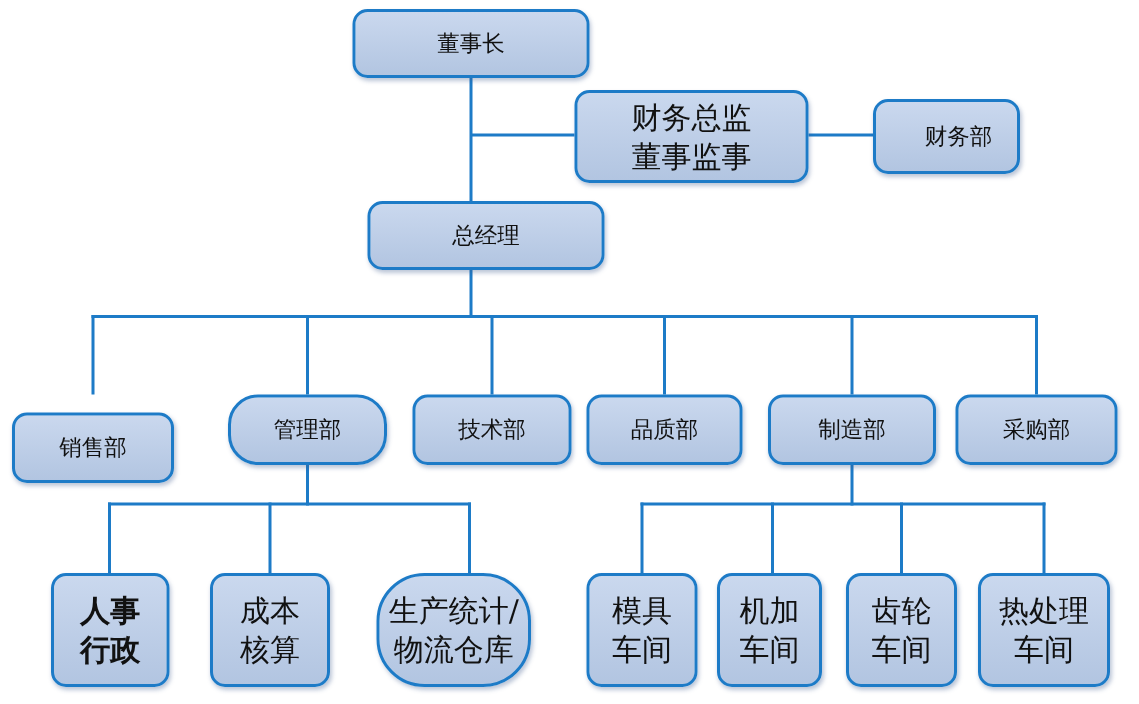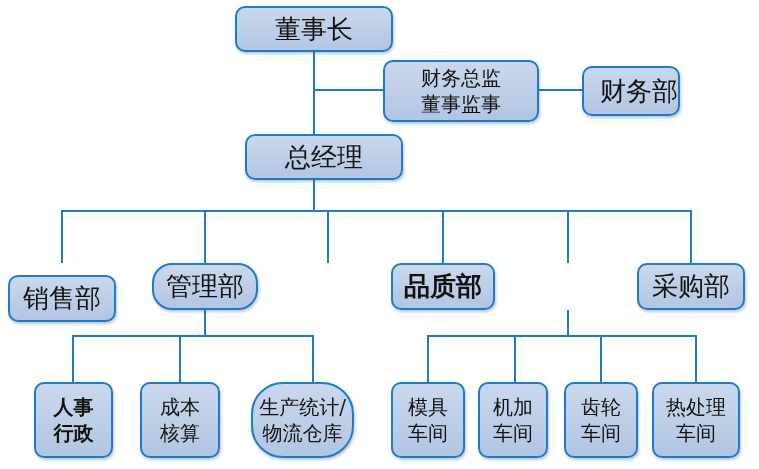--- a/index.html
+++ b/index.html
@@ -17,21 +17,21 @@
   }
   .node {
     position: absolute;
     box-sizing: border-box;
     display: flex;
     align-items: center;
     justify-content: center;
     text-align: center;
     white-space: pre-line;
     color: var(--text, #111111);
-    font-size: 26px;
+    font-size: 15px;
     line-height: 1.25;
     background: linear-gradient(180deg, var(--box-fill-top, #cad8ee) 0%, var(--box-fill-bottom, #b2c5e1) 100%);
     border: 2.5px solid var(--box-border, #1d7bc7);
     border-radius: 10px;
     box-shadow: 1px 2px 3px rgba(60, 90, 140, 0.35);
   }
   .node.small {
     font-size: 20px;
     line-height: 1.3;
   }
@@ -75,21 +75,23 @@
   <div class="node" style="left:235px; top:6px;  width:158px; height:46px;">董事长</div>
 
   <div class="node small" style="left:383px; top:60px; width:156px; height:62px;">财务总监
 董事监事</div>
   <div class="node" style="left:582px; top:66px; width:98px; height:50px;padding-left:16px;">财务部</div>
 
   <div class="node" style="left:245px; top:134px; width:158px; height:46px;">总经理</div>
 
   <div class="node" style="left:8px;   top:263px; width:108px; height:47px;margin-top:12px;">销售部</div>
   <div class="node" style="left:152px; top:263px; width:106px; height:47px;border-radius:20px;">管理部</div>
-  <div class="node" style="left:391px; top:263px; width:104px; height:47px;font-weight:bold;">品质部</div>
+  <div class="node" style="left:275px; top:263px; width:106px; height:47px;">技术部</div>
+  <div class="node" style="left:391px; top:263px; width:104px; height:47px;">品质部</div>
+  <div class="node" style="left:512px; top:263px; width:112px; height:47px;">制造部</div>
   <div class="node" style="left:637px; top:263px; width:108px; height:47px;">采购部</div>
 
   <div class="node small" style="left:34px;  top:382px; width:79px;  height:76px;font-weight:bold;">人事
 行政</div>
   <div class="node small" style="left:140px; top:382px; width:80px;  height:76px;">成本
 核算</div>
   <div class="node small" style="left:251px; top:382px; width:103px; height:76px;border-radius:32px;">生产统计/
 物流仓库</div>
   <div class="node small" style="left:391px; top:382px; width:74px;  height:76px;">模具
 车间</div>

